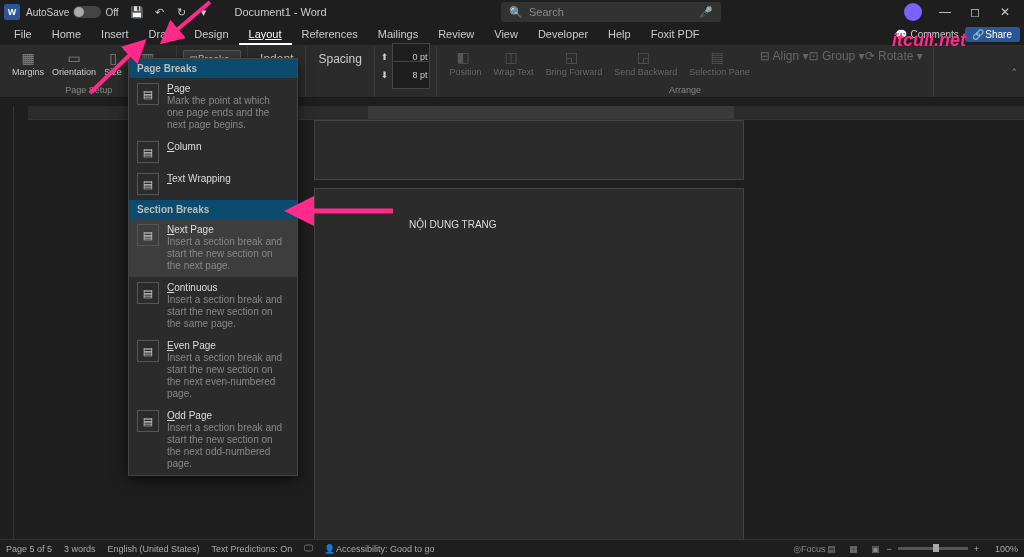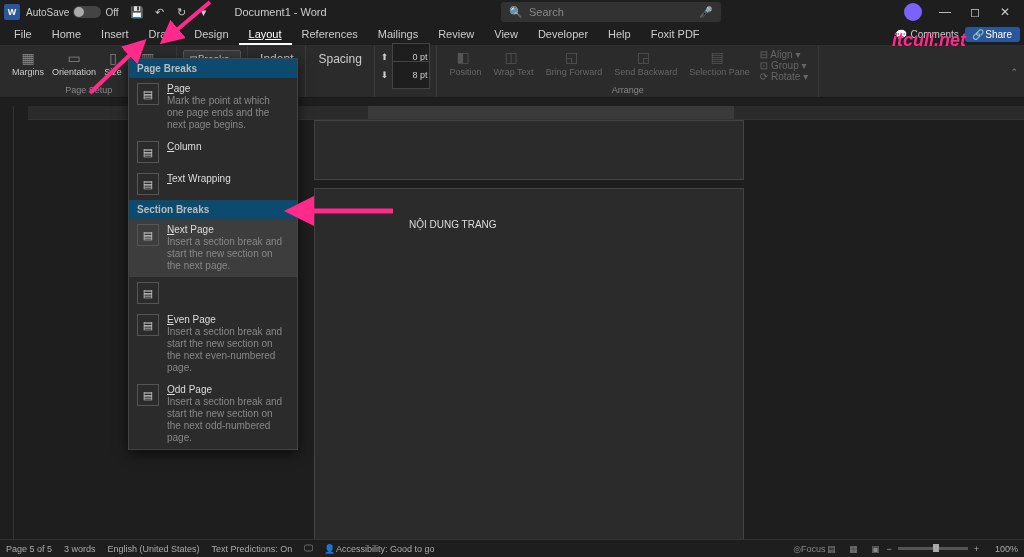--- a/index.html
+++ b/index.html
@@ -177,21 +177,21 @@
           <span>Bring Forward</span>
         </div>
       <div class="arrange-btn">
           <div class="ico">◲</div>
           <span>Send Backward</span>
         </div>
       <div class="arrange-btn">
           <div class="ico">▤</div>
           <span>Selection Pane</span>
         </div>
-      <div style="display:flex;flex-direction:column;font-size:10px;color:#666;padding:1px 4px">
+      <div style="display:flex;flex-direction:row;font-size:12px;color:#666;padding:1px 4px">
         <span>⊟ <span>Align</span> ▾</span>
         <span>⊡ <span>Group</span> ▾</span>
         <span>⟳ <span>Rotate</span> ▾</span>
       </div>
     </div>
     <div class="ribbon-group-label">Arrange</div>
   </div>
   <div class="collapse-caret">⌃</div>
 </div>
 
@@ -234,20 +234,24 @@
   <div id="dd2">
       <div class="dd-item hover">
         <div class="dd-icon">▤</div>
         <div class="dd-text">
           <div class="dd-title"><u>N</u>ext Page</div>
           <div class="dd-desc">Insert a section break and start the new section on the next page.</div>
         </div>
       </div>
       <div class="dd-item">
         <div class="dd-icon">▤</div>
+        <div class="dd-text">
+          <div class="dd-title"><u>C</u>ontinuous</div>
+          <div class="dd-desc">Insert a section break and start the new section on the same page.</div>
+        </div>
       </div>
       <div class="dd-item">
         <div class="dd-icon">▤</div>
         <div class="dd-text">
           <div class="dd-title"><u>E</u>ven Page</div>
           <div class="dd-desc">Insert a section break and start the new section on the next even-numbered page.</div>
         </div>
       </div>
       <div class="dd-item">
         <div class="dd-icon">▤</div>

